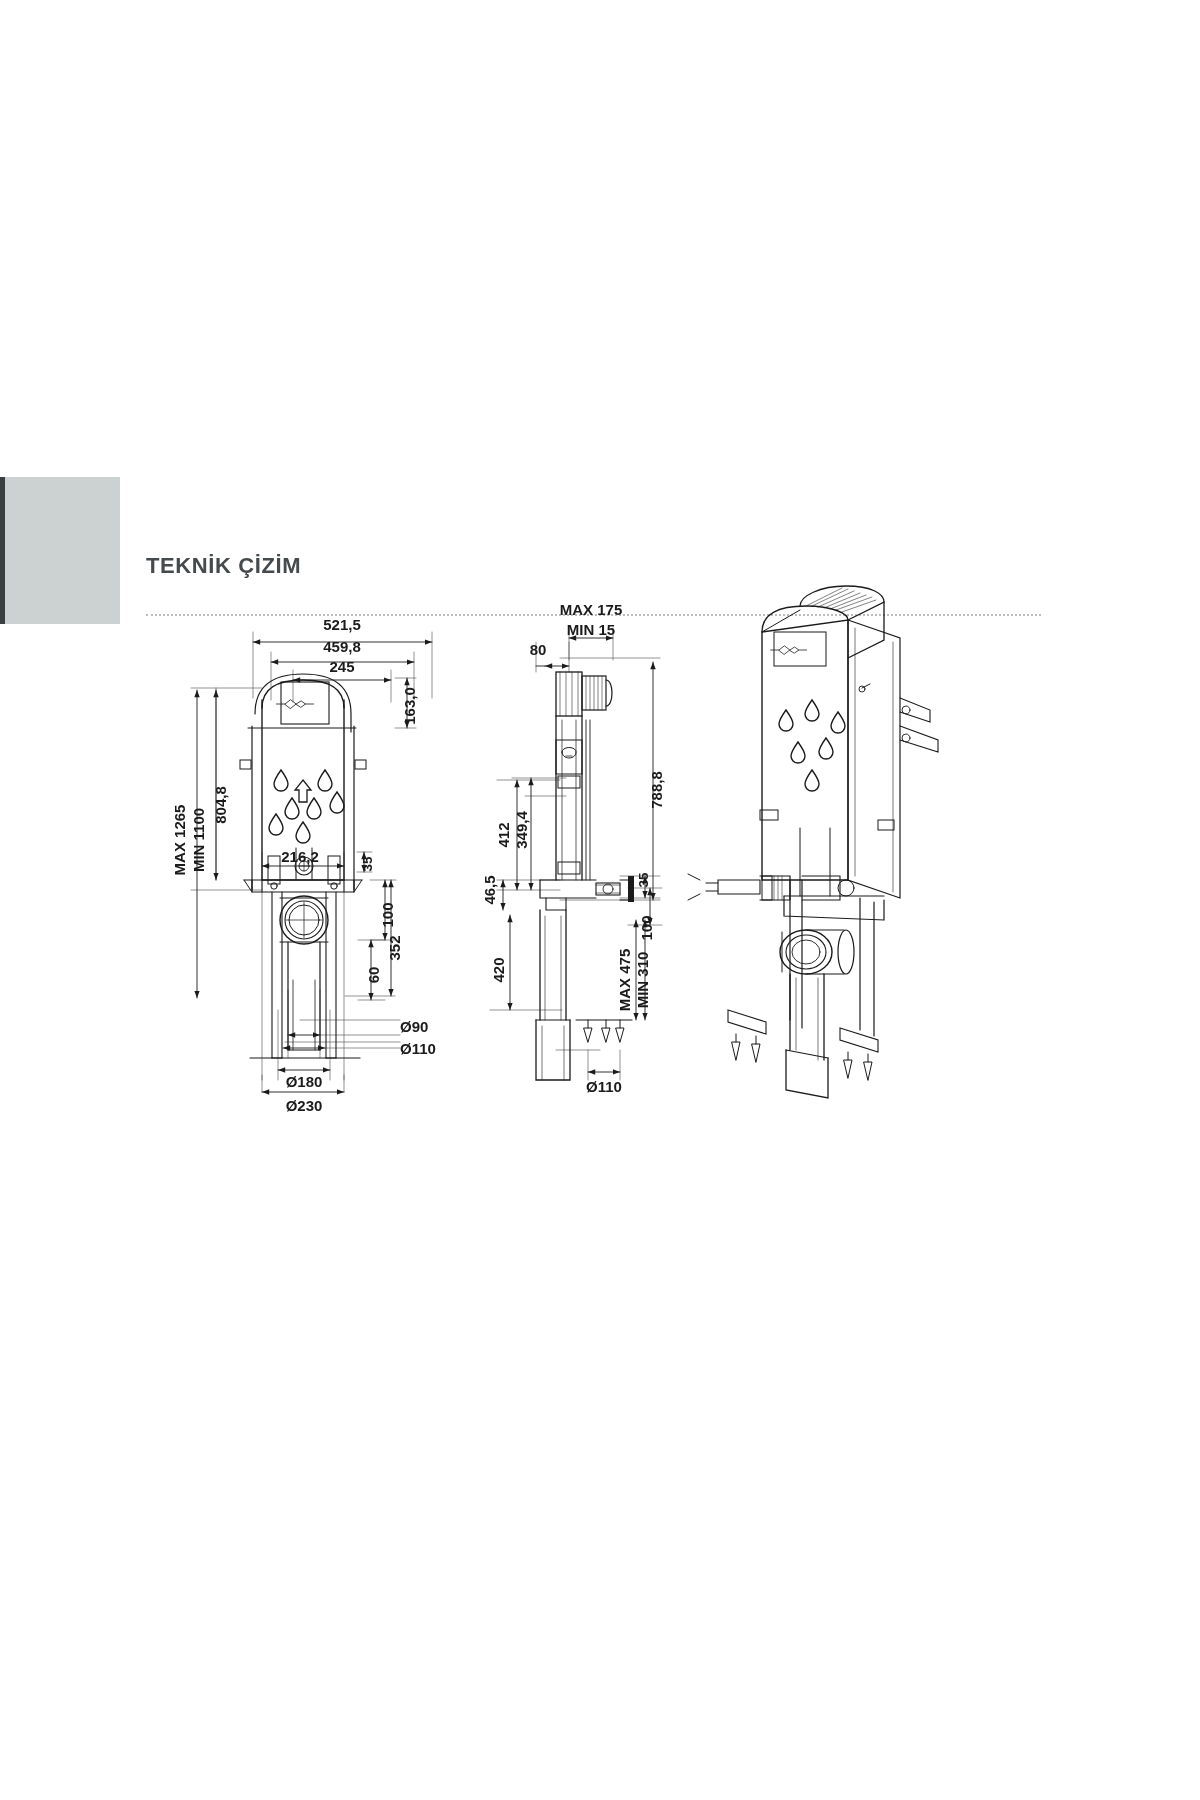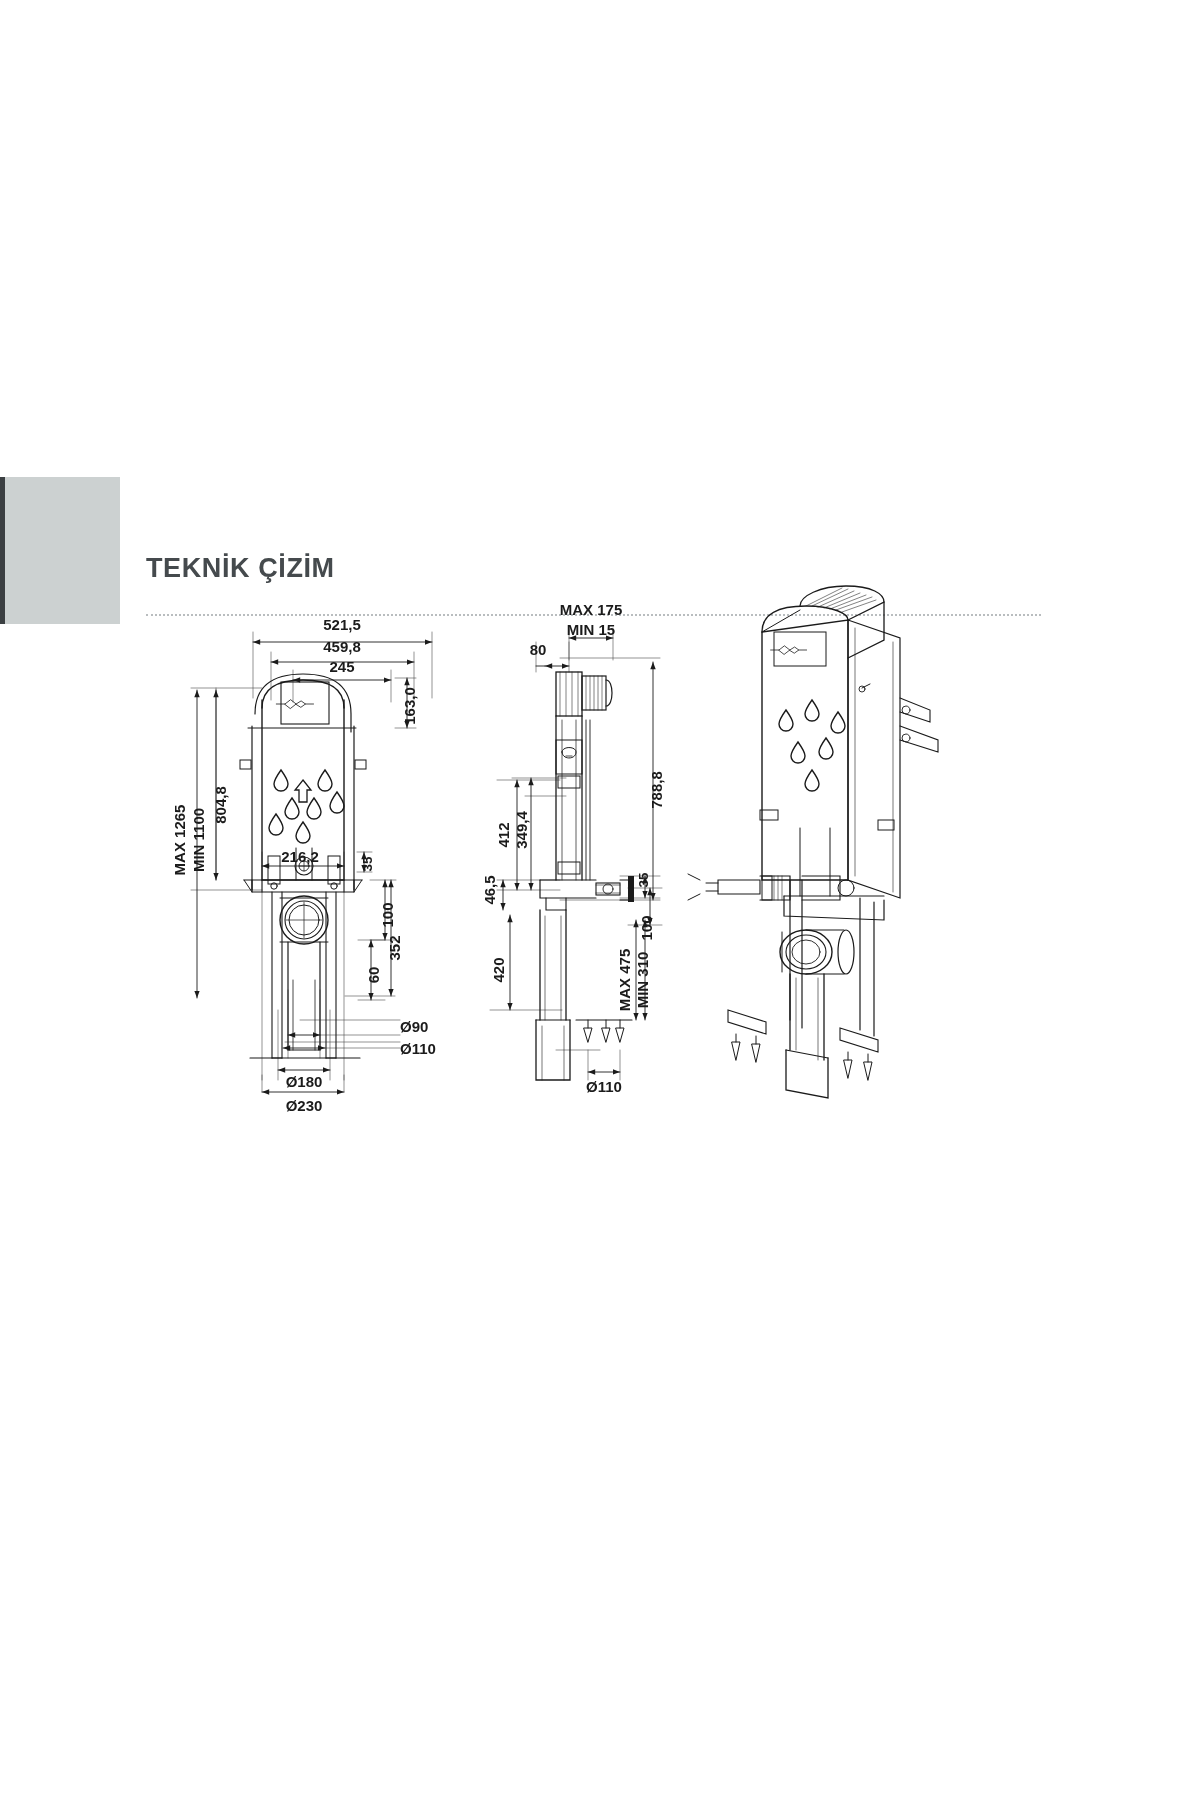--- a/index.html
+++ b/index.html
@@ -7,21 +7,21 @@
 
   
   #page{position:absolute;inset:0;background:#fff;}
 
   #left-edge-rule{position:absolute;left:0;top:477px;width:5px;height:147px;background:#3b3f42;}
 
   #header-swatch{position:absolute;left:5px;top:477px;width:115px;height:147px;background:#ccd1d1;}
 
   #page-title{
     position:absolute;left:146px;top:553px;
-    font-size:27px;font-weight:bold;letter-spacing:.6px;
+    font-size:22px;font-weight:bold;letter-spacing:.6px;
     color:#454a4d;white-space:nowrap;
   }
 
   #title-rule{
     position:absolute;left:146px;top:614px;width:895px;height:0;
     border-top:2px dotted #b9bdbf;
   }
 
   
   #drawing{position:absolute;left:0;top:580px;width:1200px;height:620px;}

